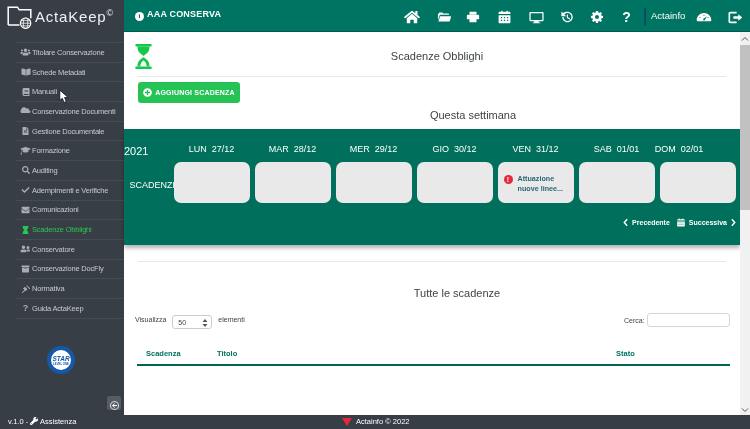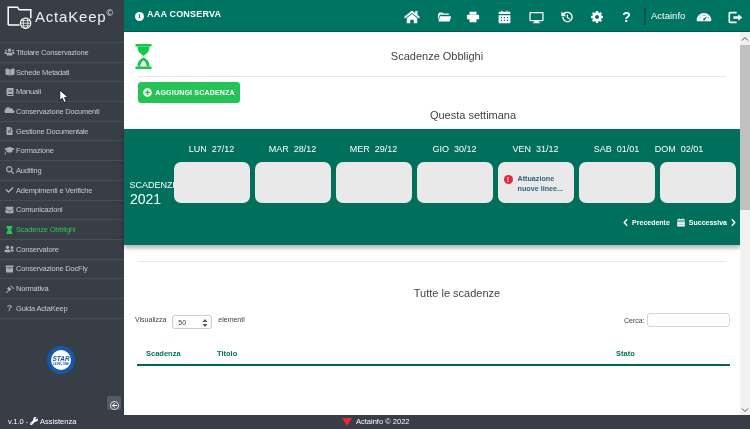--- a/index.html
+++ b/index.html
@@ -1,17 +1,17 @@
 <!DOCTYPE html>
 <html><head>
 <meta charset="utf-8">
 <style>
 * { margin:0; padding:0; box-sizing:border-box; }
 html,body { width:750px; height:429px; overflow:hidden; font-family:"Liberation Sans",sans-serif; background:#fff; }
-.abs { position:absolute; }
+.abs { position:absolute;padding-left:16px; }
 
 #logo { left:0; top:0; width:124px; height:32px; background:#383e45; color:#fff; }
 #logo .lname { position:absolute; left:35px; top:8px; font-size:15px; letter-spacing:0.8px; color:#eef1f5; }
 #logo .lname sup { font-size:9px; }
 
 #topbar { left:124px; top:0; width:626px; height:32px; background:#007462; border-bottom:1px solid #015a4e; color:#fff; }
 #brand { position:absolute; left:11px; top:8.5px; font-size:9px; font-weight:bold; letter-spacing:0.2px; }
 #brand .info { display:inline-block; width:9px; height:9px; border-radius:50%; background:#fff; color:#007462; font-size:7px; font-weight:bold; text-align:center; line-height:9px; vertical-align:-1px; margin-right:3px; font-family:"Liberation Serif",serif; }
 .ti { position:absolute; top:1px; height:32px; display:flex; align-items:center; justify-content:center; width:28px; margin-left:-14px; }
 #topicons .sep { position:absolute; left:520px; top:8px; width:1.5px; height:17px; background:#0d4a63; }
@@ -27,21 +27,21 @@
 #content { left:124px; top:32px; width:616px; height:383px; background:#fff; }
 .h1 { text-align:center; font-size:11px; color:#3f4447; }
 #hour { position:absolute; left:11px; top:12px; }
 #t1 { position:absolute; left:0; top:18px; width:626px; }
 .hr { position:absolute; left:14px; right:14px; border-top:1px solid #e8e8e8; }
 #hr1 { top:44px; }
 #btnadd { position:absolute; left:14px; top:50px; width:102px; height:21px; background:#25c355; border-radius:3px; color:#fff; font-size:7px; font-weight:bold; text-align:center; line-height:21px; letter-spacing:0.2px; }
 #t2 { position:absolute; left:0; top:77px; width:698px; }
 
 #strip { position:absolute; left:0; top:97px; width:616px; height:116px; background:#00705c; color:#fff; box-shadow:0 3px 4px rgba(0,0,0,.3); }
-#strip .yr { position:absolute; left:6px; top:16px; font-size:14px;margin-top:46px; }
+#strip .yr { position:absolute; left:0; top:16px; font-size:11px; }
 #strip .day { position:absolute; top:15px; width:76px; text-align:center; font-size:9px; }
 #strip .box { position:absolute; top:33px; width:76px; height:41px; background:#e9e9e9; border-radius:7px; }
 #strip .scad { position:absolute; left:5.5px; top:50.5px; font-size:9px; letter-spacing:0; }
 #alertbox { position:absolute; left:0; top:0; width:76px; height:41px; }
 #alertbox .circ { position:absolute; left:6px; top:13px; width:9px; height:9px; border-radius:50%; background:#e8273c; color:#fff; font-size:7px; font-weight:bold; text-align:center; line-height:9px; }
 #alertbox .atxt { position:absolute; left:20px; top:11.5px; width:58px; font-size:7.2px; font-weight:bold; color:#2c6675; line-height:10px; }
 #nav { position:absolute; right:4px; top:89px; display:flex; align-items:center; font-size:7px; font-weight:bold; }
 #hr2 { top:229px; }
 #t3 { position:absolute; left:0; top:255px; width:626px;margin-left:20px; }
 

